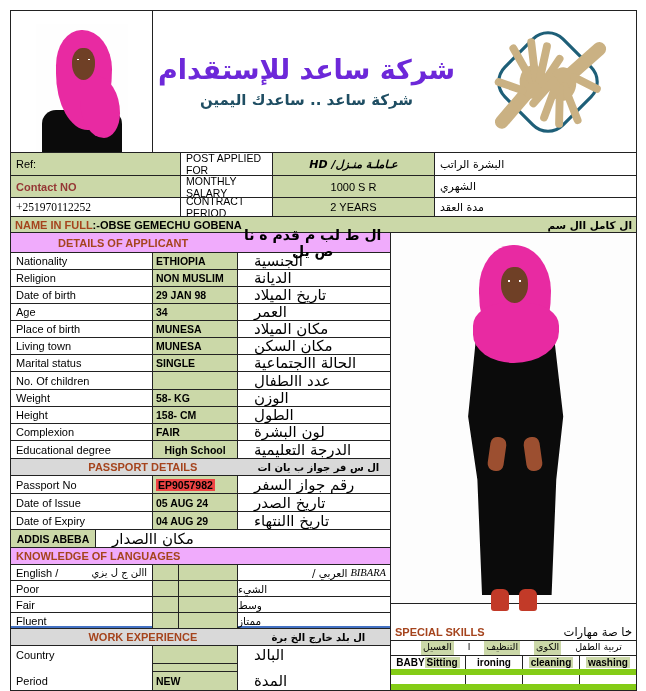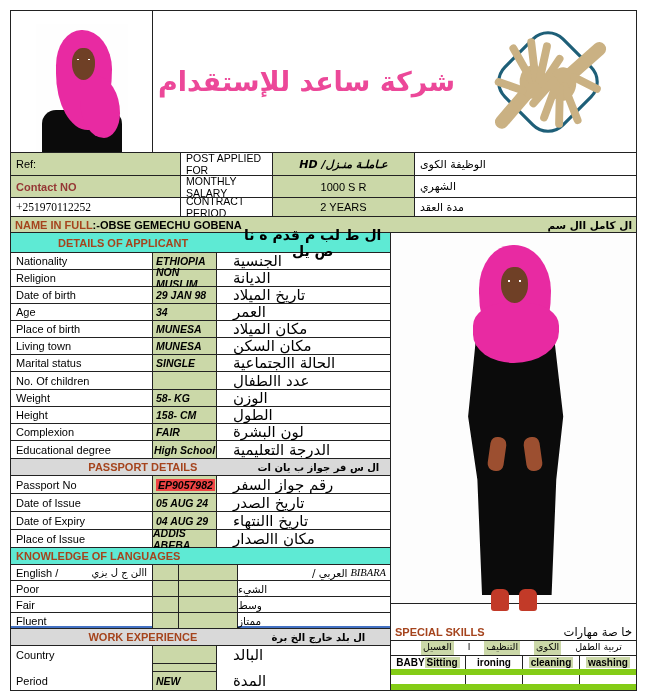--- a/index.html
+++ b/index.html
@@ -28,45 +28,45 @@
   .hdr-title { flex:1; display:flex; flex-direction:column; align-items:center; justify-content:center; gap:6px; }
   .co-title { font-size:27px; font-weight:bold; }
   .co-sub { font-size:15px; font-weight:bold; }
   .hdr-logo { width:176px; display:flex; align-items:center; justify-content:center; }
 
   
   .trow { display:flex; border-bottom:1px solid #222; }
   .trow > div { border-right:1px solid #222; display:flex; align-items:center; padding:0 5px; overflow:hidden; }
   .trow > div:last-child { border-right:none; }
   .t-c1 { width:170px; } .t-c2 { width:92px; font-size:10.5px; }
-  .t-c3 { width:142px; justify-content:center; }
+  .t-c3 { width:162px; justify-content:center; }
   .t-c4 { flex:1; justify-content:flex-end; font-size:11px; }
   .r1 { height:23px; } .r2 { height:22px; } .r3 { height:19px; }
   .fill-green { background:#cbd8a8; }
   .val { font-weight:bold; font-size:11px; }
   .contact { font-weight:bold; color:#953735; font-size:11px; }
   .phone { font-family:"Liberation Serif","DejaVu Serif",serif; font-size:11.5px; }
   .name-row { height:16px; background:#cbd8a8; border-bottom:1px solid #222; display:flex;
               align-items:center; padding:0 4px; font-size:11px; font-weight:bold; }
   .name-lbl { color:#a5441d; }
   .name-row .ar { margin-left:auto; font-weight:bold; font-size:10.5px; }
 
   
   .bodywrap { flex:1; display:flex; min-height:0; }
   .leftcol { width:380px; border-right:1.2px solid #222; display:flex; flex-direction:column; }
   .rightcol { flex:1; display:flex; flex-direction:column; }
 
   .sechdr { display:flex; align-items:center; border-bottom:1px solid #222; font-size:11px; font-weight:bold; }
   .sechdr .ttl { color:#a5441d; }
-  .green-h { background:#5eead4; } .gray-h { background:#d9d9d9;padding-left:28px; }
+  .green-h { background:#f0abfc; } .gray-h { background:#d9d9d9;padding-left:28px; }
 
   .drow { display:flex; border-bottom:1px solid #222; align-items:stretch; font-size:11px; }
   .d-lbl { width:142px; border-right:1px solid #222; display:flex; align-items:center; padding-left:5px; }
-  .d-val { width:64px; border-right:1px solid #222; background:#cbd8a8; display:flex; align-items:center;
-           padding-left:3px; font-weight:bold; font-size:10.5px;font-style:italic; }
+  .d-val { width:85px; border-right:1px solid #222; background:#cbd8a8; display:flex; align-items:center;
+           padding-left:3px; font-weight:bold; font-size:10.5px; }
   .d-ar { flex:1; display:flex; align-items:center; justify-content:flex-end; padding-right:4px; font-size:15px;padding-left:16px; }
   .center { justify-content:center !important; padding-left:0 !important; }
   .hl-pass { background:#ef4444; padding:0 2px; }
 
   .lrow { display:flex; border-bottom:1px solid #222; font-size:11px; }
   .l-lbl { width:142px; border-right:1px solid #222; display:flex; align-items:center; padding:0 5px; justify-content:space-between; }
   .l-g1 { width:26px; border-right:1px solid #222; background:#cbd8a8; }
   .l-g2 { width:59px; border-right:1px solid #222; background:#cbd8a8; }
   .l-ar { flex:1; display:flex; align-items:center; justify-content:flex-end; padding-right:4px; font-size:10.5px; }
   .blue-ul { box-shadow:inset 0 -2px 0 #4472c4; }
@@ -113,21 +113,22 @@
       <div class="hdr-photo-cell">
         <div class="portrait">
           <div class="p-body"></div>
           <div class="p-hijab"></div>
           <div class="p-hijab2"></div>
           <div class="p-face"></div>
           <div class="p-eyes"></div>
         </div>
       </div>
       <div class="hdr-title">
-        <div class="co-title ar" style="color:#ec4899">شركة ساعد للإستقدام</div>
+        <div class="co-title ar" style="color:#6d28d9">شركة ساعد للإستقدام</div>
+        <div class="co-sub ar" style="color:#1f4e63">شركة ساعد .. ساعدك اليمين</div>
       </div>
       <div class="hdr-logo">
         <svg width="126" height="126" viewBox="0 0 120 120">
           <rect x="21" y="21" width="78" height="78" rx="20" fill="none" stroke="#1e5f78" stroke-width="3" transform="rotate(45 60 60)"></rect>
           <g>
             <g stroke="#cab183" fill="#cab183" stroke-linecap="round">
               <line x1="16" y1="98" x2="40" y2="70" stroke-width="13"></line>
               <ellipse cx="46" cy="60" rx="13" ry="16" stroke="none"></ellipse>
               <line x1="44" y1="58" x2="27" y2="28" stroke-width="7.5"></line>
               <line x1="48" y1="56" x2="44" y2="22" stroke-width="7.5"></line>
@@ -148,21 +149,21 @@
         </svg>
       </div>
     </div>
 
     <div class="trow r1">
       <div class="t-c1 fill-green">
           <span style="font-size:11px">Ref:</span>
         </div>
       <div class="t-c2">POST  APPLIED  FOR</div>
       <div class="t-c3 fill-green val ar" style="font-style:italic">عـاملـة منـزل/ HD</div>
-      <div class="t-c4 ar">الوظيفة الكوى</div>
+      <div class="t-c4 ar">البشرة الراتب</div>
     </div>
     <div class="trow r2">
       <div class="t-c1 fill-green contact">Contact NO</div>
       <div class="t-c2">MONTHLY SALARY</div>
       <div class="t-c3 fill-green" style="font-size:11px">1000 S R</div>
       <div class="t-c4 ar">الشهري</div>
     </div>
     <div class="trow r3">
       <div class="t-c1 phone">+251970112252</div>
       <div class="t-c2">CONTRACT PERIOD</div>
@@ -261,21 +262,20 @@
           <div class="d-lbl">Date of Issue</div>
           <div class="d-val">05 AUG 24</div>
           <div class="d-ar ar">تاريخ الصدر</div>
         </div>
         <div class="drow" style="height:18px">
           <div class="d-lbl">Date of Expiry</div>
           <div class="d-val">04 AUG 29</div>
           <div class="d-ar ar">تاريخ االنتهاء</div>
         </div>
         <div class="drow" style="height:18px">
-          <div class="d-lbl">Place of Issue</div>
           <div class="d-val center">ADDIS ABEBA</div>
           <div class="d-ar ar">مكان االصدار</div>
         </div>
 
         <div class="sechdr green-h" style="height:18px;padding-left:5px">
           <div class="ttl">KNOWLEDGE OF LANGUAGES</div>
         </div>
 
         <div class="lrow" style="height:17px">
           <div class="l-lbl">

